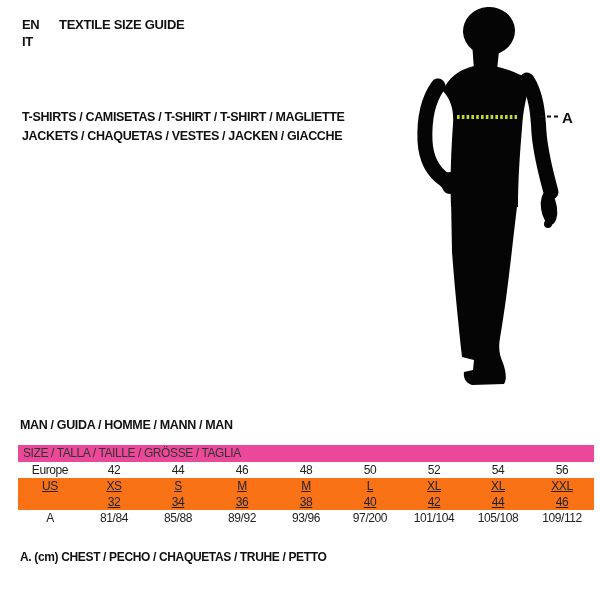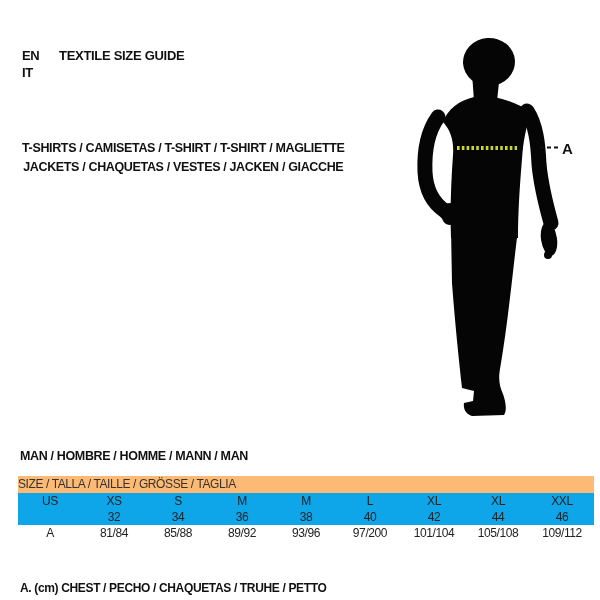--- a/index.html
+++ b/index.html
@@ -1,46 +1,46 @@
 <!DOCTYPE html>
 <html><head>
 <meta charset="utf-8">
 <style>
   html,body{margin:0;padding:0;}
   body{
     width:600px;height:600px;background:#ffffff;
     font-family:"Liberation Sans",sans-serif;color:#111;
     position:relative;overflow:hidden;
   }
-  .page{position:absolute;inset:0;margin-top:31px;}
+  .page{position:absolute;inset:0;}
 
   
   .lang-list{position:absolute;left:22px;top:16px;font-weight:700;font-size:13px;letter-spacing:-0.3px;}
   .lang-row{display:flex;height:17px;line-height:17px;}
   .lang-row .code{width:37px;flex:0 0 37px;}
 
   
-  .categories{position:absolute;left:22px;top:108px;font-weight:700;font-size:12.5px;line-height:19px;letter-spacing:-0.35px;text-align:center;}
+  .categories{position:absolute;left:22px;top:108px;font-weight:700;font-size:12.5px;line-height:19px;letter-spacing:-0.35px;}
 
   
   .figure-svg{position:absolute;left:0;top:0;width:600px;height:430px;}
 
   
   .man-title{position:absolute;left:20px;top:418px;font-weight:700;font-size:12.5px;letter-spacing:-0.35px;}
 
   
   table.size{
     position:absolute;left:18px;top:445px;width:576px;
     border-collapse:collapse;table-layout:fixed;
     font-size:12px;letter-spacing:-0.4px;color:#222;
   }
   table.size td{padding:0;text-align:center;height:16px;line-height:16px;white-space:nowrap;font-weight:400;}
-  tr.thead td{background:#fdba74;text-align:left;height:17px;line-height:17px;color:#333;}
+  tr.thead td{background:#ec4899;text-align:left;padding-left:5px;height:17px;line-height:17px;color:#333;}
   td.lbl{width:56px;text-align:left;padding-left:4px;}
-  tr.band td{background:#0ea5e9;}
+  tr.band td{background:#f97316;text-decoration:underline;}
 
   
   .footnote{position:absolute;left:20px;top:550px;font-weight:700;font-size:12px;letter-spacing:-0.35px;}
 </style>
 </head>
 <body>
 
 <div class="page">
 
   <div class="lang-list">
@@ -96,26 +96,37 @@
                C 459 330 455 292 452 252 Z"></path>
     </g>
 
     <line x1="457" y1="117" x2="517" y2="117" stroke="#c9d62c" stroke-width="4" stroke-dasharray="2.6 2.2"></line>
 
     <line x1="540" y1="116.5" x2="558" y2="116.5" stroke="#111" stroke-width="2" stroke-dasharray="4 3"></line>
 
     <text x="562" y="122.5" font-size="15" font-weight="600" fill="#111">A</text>
   </svg>
 
-  <div class="man-title">MAN / HOMBRE / HOMME / MANN / MAN</div>
+  <div class="man-title">MAN / GUIDA / HOMME / MANN / MAN</div>
 
   <table class="size">
     <tbody>
       <tr class="thead">
         <td colspan="9">SIZE / TALLA / TAILLE / GRÖSSE / TAGLIA</td>
+      </tr>
+      <tr>
+        <td class="lbl">Europe</td>
+        <td>42</td>
+        <td>44</td>
+        <td>46</td>
+        <td>48</td>
+        <td>50</td>
+        <td>52</td>
+        <td>54</td>
+        <td>56</td>
       </tr>
       <tr class="band">
         <td class="lbl">US</td>
         <td>XS</td>
         <td>S</td>
         <td>M</td>
         <td>M</td>
         <td>L</td>
         <td>XL</td>
         <td>XL</td>

